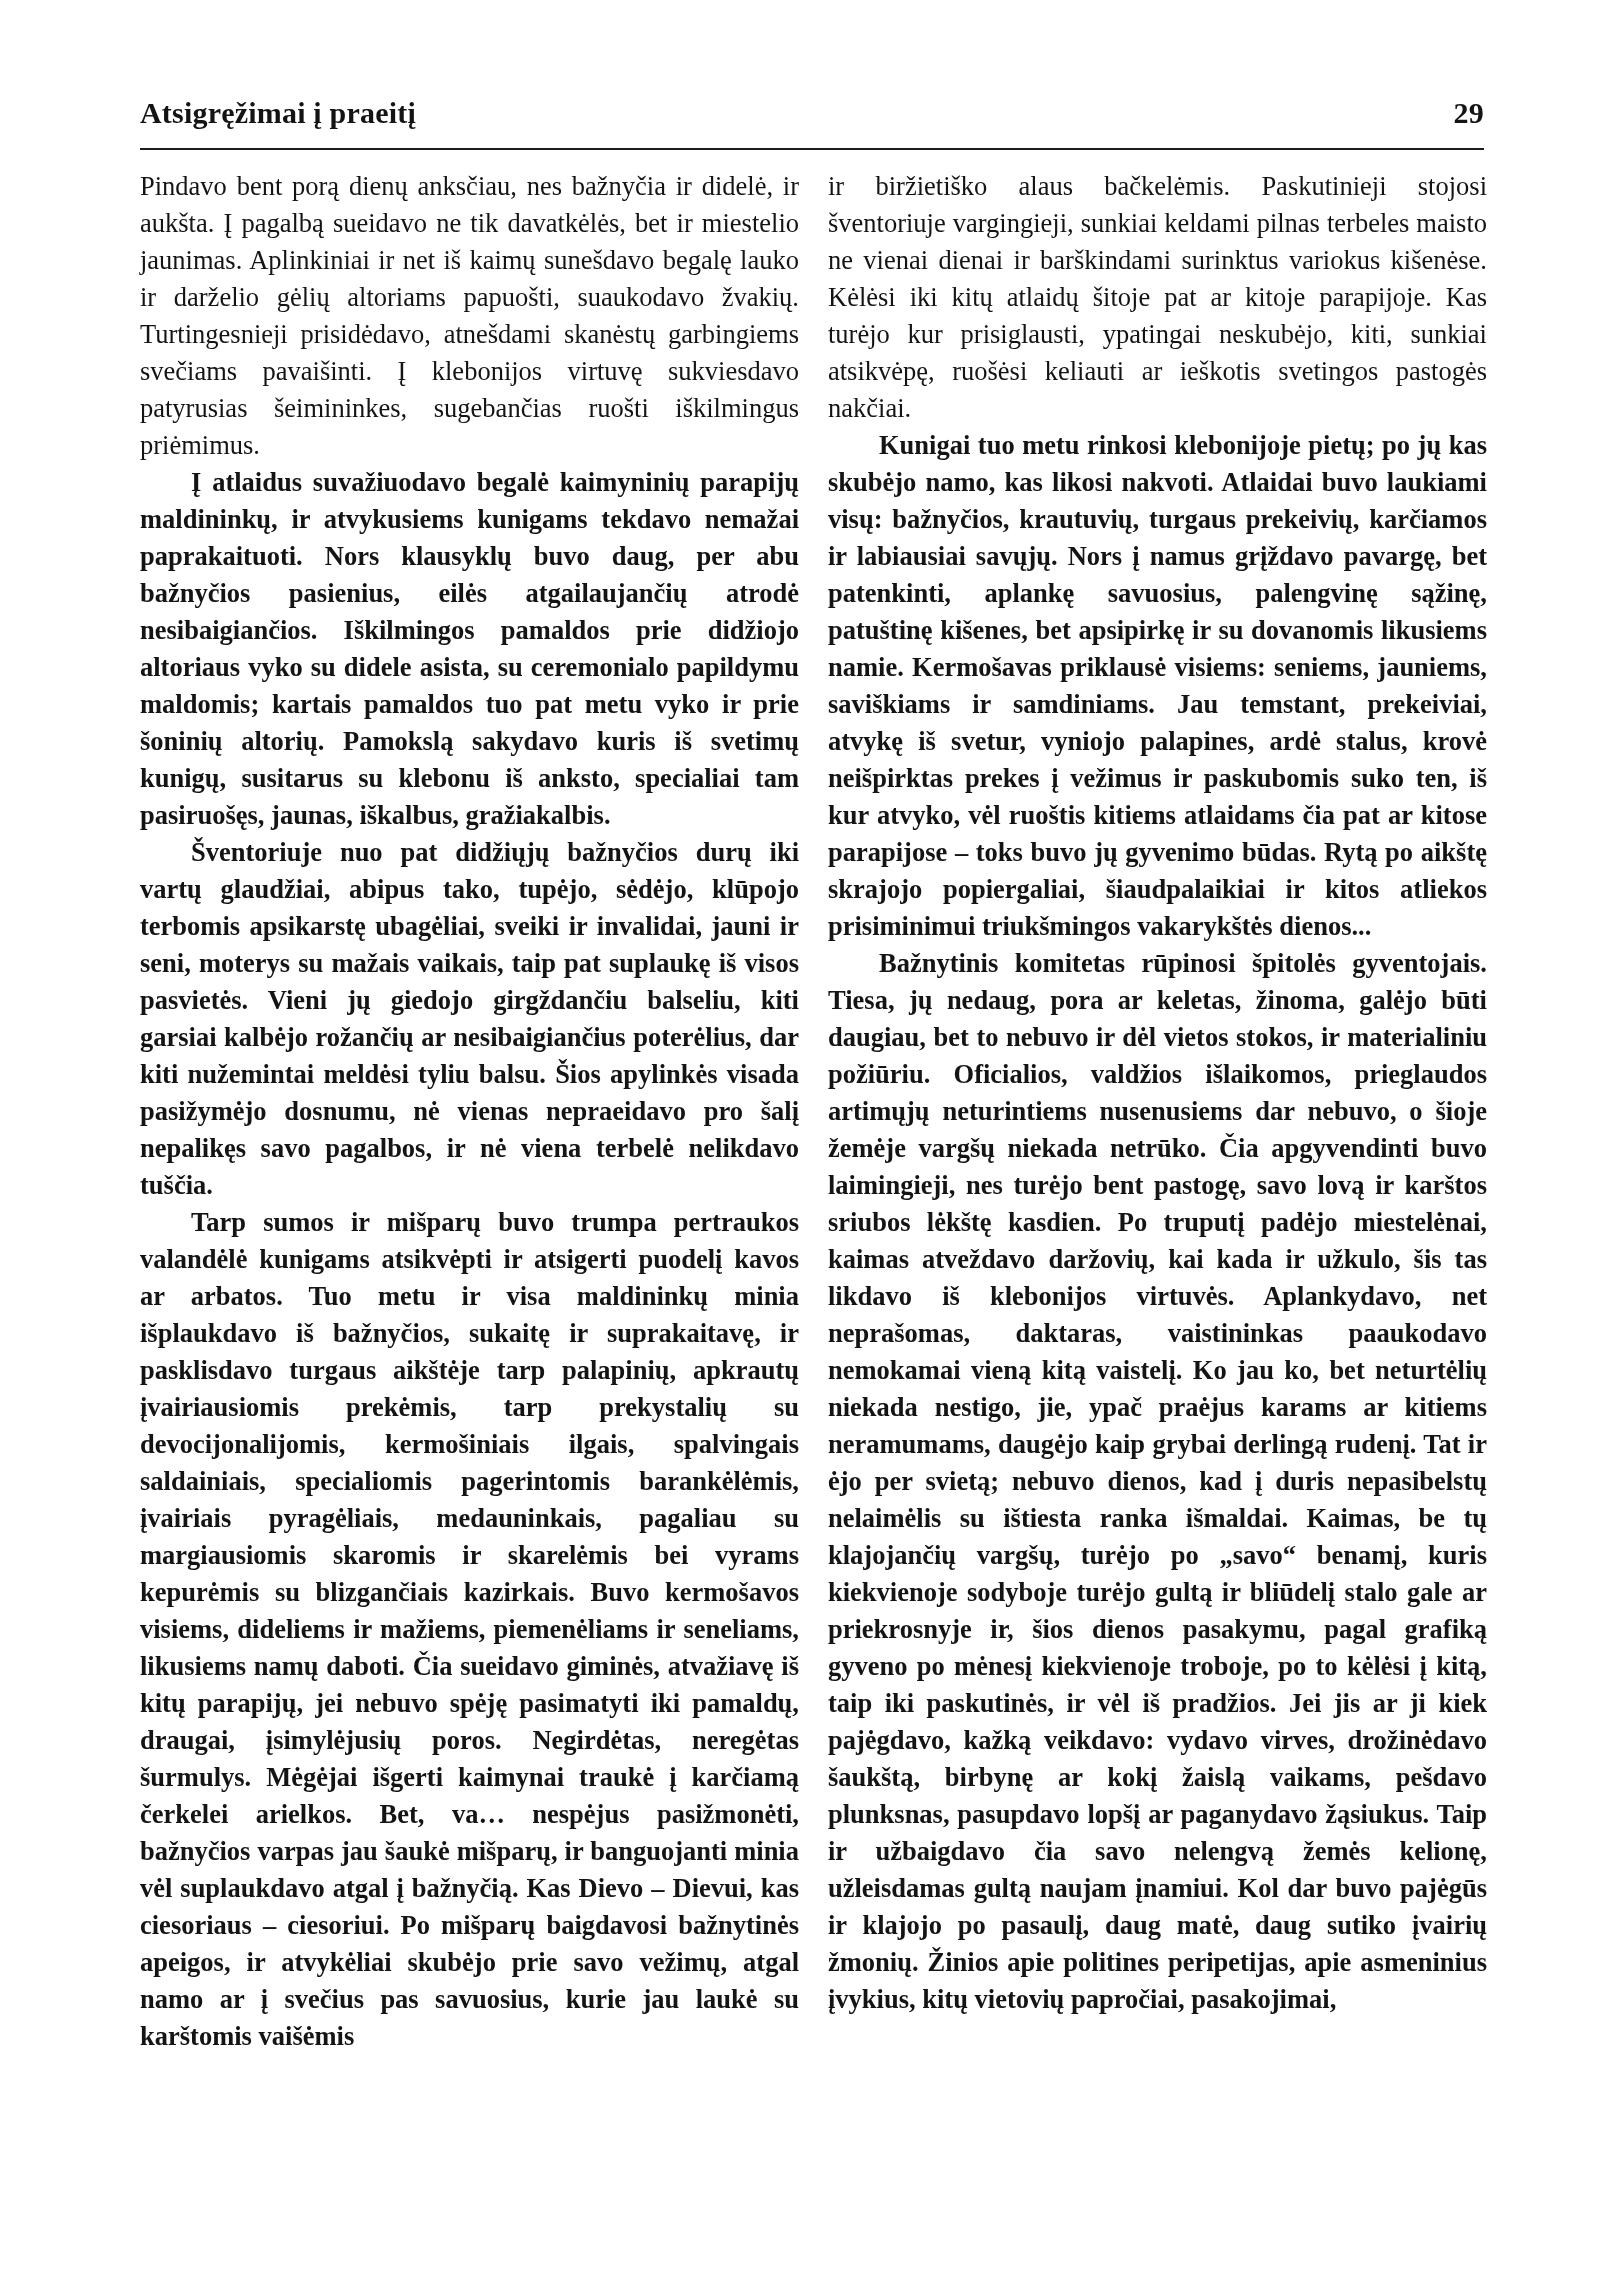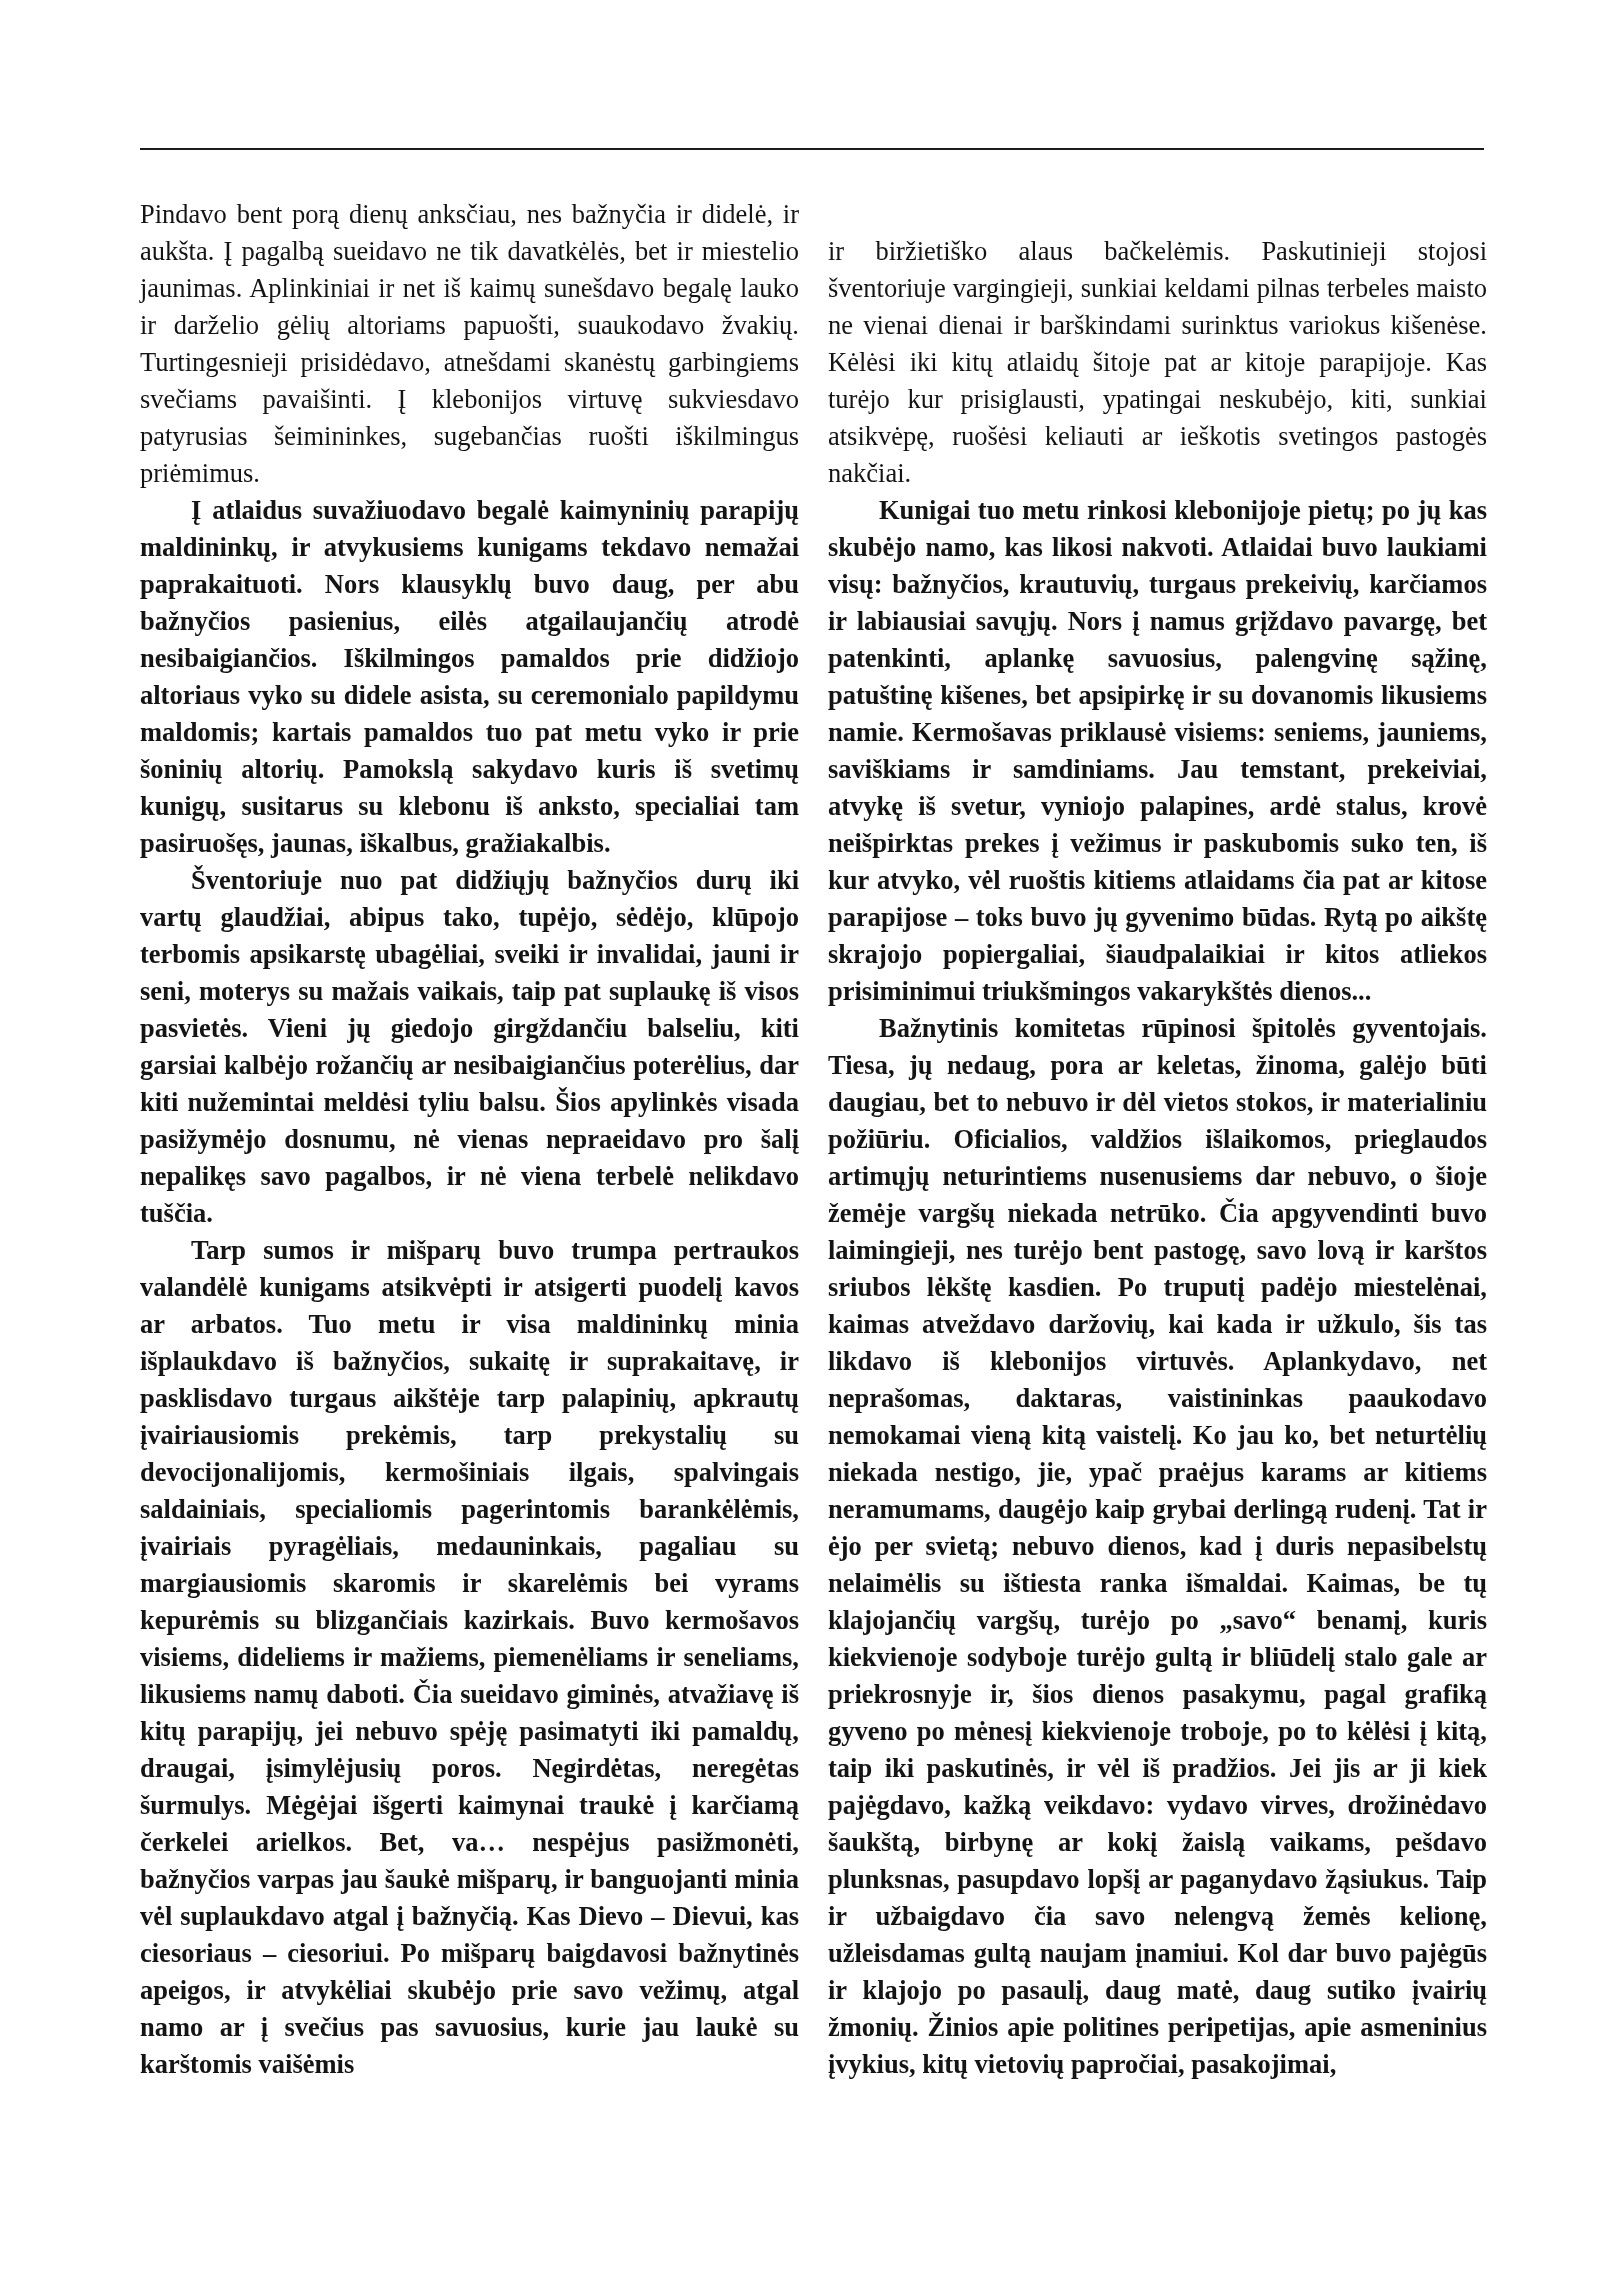--- a/index.html
+++ b/index.html
@@ -32,25 +32,24 @@
   .header-rule {
     position: absolute;
     left: 140px;
     width: 1344px;
     top: 148px;
     border-top: 2.9px solid #1c1c1c;
   }
   .columns {
     position: absolute;
     left: 140px;
-    top: 196px;
+    top: 168px;
     width: 1347px;
     display: flex;
     gap: 29px;
-    align-items: flex-end;
   }
   .col {
     width: 659px;
     font-size: 26.5px;
     line-height: 37px;
     text-align: justify;
     text-justify: inter-word;
     hyphens: auto;
     -webkit-hyphens: auto;
   }
@@ -60,20 +59,24 @@
   }
   .para.indent {
     text-indent: 51px;
     font-weight: bold;
   }
 </style>
 </head>
 <body>
 
 <div class="page">
+  <div class="page-header">
+    <span class="title">Atsigręžimai į praeitį</span>
+    <span class="pagenum">29</span>
+  </div>
   <div class="header-rule"></div>
   <main class="columns">
     <div class="col" id="col-left">
         <p class="para">Pindavo bent porą dienų anksčiau, nes bažnyčia ir didelė, ir aukšta. Į pagalbą sueidavo ne tik davatkėlės, bet ir miestelio jaunimas. Aplinkiniai ir net iš kaimų sunešdavo begalę lauko ir darželio gėlių altoriams papuošti, suaukodavo žvakių. Turtingesnieji prisidėdavo, atnešdami skanėstų garbingiems svečiams pavaišinti. Į klebonijos virtuvę sukviesdavo patyrusias šeimininkes, sugebančias ruošti iškilmingus priėmimus.</p>
         <p class="para indent">Į atlaidus suvažiuodavo begalė kaimyninių parapijų maldininkų, ir atvykusiems kunigams tekdavo nemažai paprakaituoti. Nors klausyklų buvo daug, per abu bažnyčios pasienius, eilės atgailaujančių atrodė nesibaigiančios. Iškilmingos pamaldos prie didžiojo altoriaus vyko su didele asista, su ceremonialo papildymu maldomis; kartais pamaldos tuo pat metu vyko ir prie šoninių altorių. Pamokslą sakydavo kuris iš svetimų kunigų, susitarus su klebonu iš anksto, specialiai tam pasiruošęs, jaunas, iškalbus, gražiakalbis.</p>
         <p class="para indent">Šventoriuje nuo pat didžiųjų bažnyčios durų iki vartų glaudžiai, abipus tako, tupėjo, sėdėjo, klūpojo terbomis apsikarstę ubagėliai, sveiki ir invalidai, jauni ir seni, moterys su mažais vaikais, taip pat suplaukę iš visos pasvietės. Vieni jų giedojo girgždančiu balseliu, kiti garsiai kalbėjo rožančių ar nesibaigiančius poterėlius, dar kiti nužemintai meldėsi tyliu balsu. Šios apylinkės visada pasižymėjo dosnumu, nė vienas nepraeidavo pro šalį nepalikęs savo pagalbos, ir nė viena terbelė nelikdavo tuščia.</p>
         <p class="para indent">Tarp sumos ir mišparų buvo trumpa pertraukos valandėlė kunigams atsikvėpti ir atsigerti puodelį kavos ar arbatos. Tuo metu ir visa maldininkų minia išplaukdavo iš bažnyčios, sukaitę ir suprakaitavę, ir pasklisdavo turgaus aikštėje tarp palapinių, apkrautų įvairiausiomis prekėmis, tarp prekystalių su devocijonalijomis, kermošiniais ilgais, spalvingais saldainiais, specialiomis pagerintomis barankėlėmis, įvairiais pyragėliais, medauninkais, pagaliau su margiausiomis skaromis ir skarelėmis bei vyrams kepurėmis su blizgančiais kazirkais. Buvo kermošavos visiems, dideliems ir mažiems, piemenėliams ir seneliams, likusiems namų daboti. Čia sueidavo giminės, atvažiavę iš kitų parapijų, jei nebuvo spėję pasimatyti iki pamaldų, draugai, įsimylėjusių poros. Negirdėtas, neregėtas šurmulys. Mėgėjai išgerti kaimynai traukė į karčiamą čerkelei arielkos. Bet, va… nespėjus pasižmonėti, bažnyčios varpas jau šaukė mišparų, ir banguojanti minia vėl suplaukdavo atgal į bažnyčią. Kas Dievo – Dievui, kas ciesoriaus – ciesoriui. Po mišparų baigdavosi bažnytinės apeigos, ir atvykėliai skubėjo prie savo vežimų, atgal namo ar į svečius pas savuosius, kurie jau laukė su karštomis vaišėmis</p>
       </div>
     <div class="col" id="col-right">
         <p class="para">ir biržietiško alaus bačkelėmis. Paskutinieji stojosi šventoriuje vargingieji, sunkiai keldami pilnas terbeles maisto ne vienai dienai ir barškindami surinktus variokus kišenėse. Kėlėsi iki kitų atlaidų šitoje pat ar kitoje parapijoje. Kas turėjo kur prisiglausti, ypatingai neskubėjo, kiti, sunkiai atsikvėpę, ruošėsi keliauti ar ieškotis svetingos pastogės nakčiai.</p>

